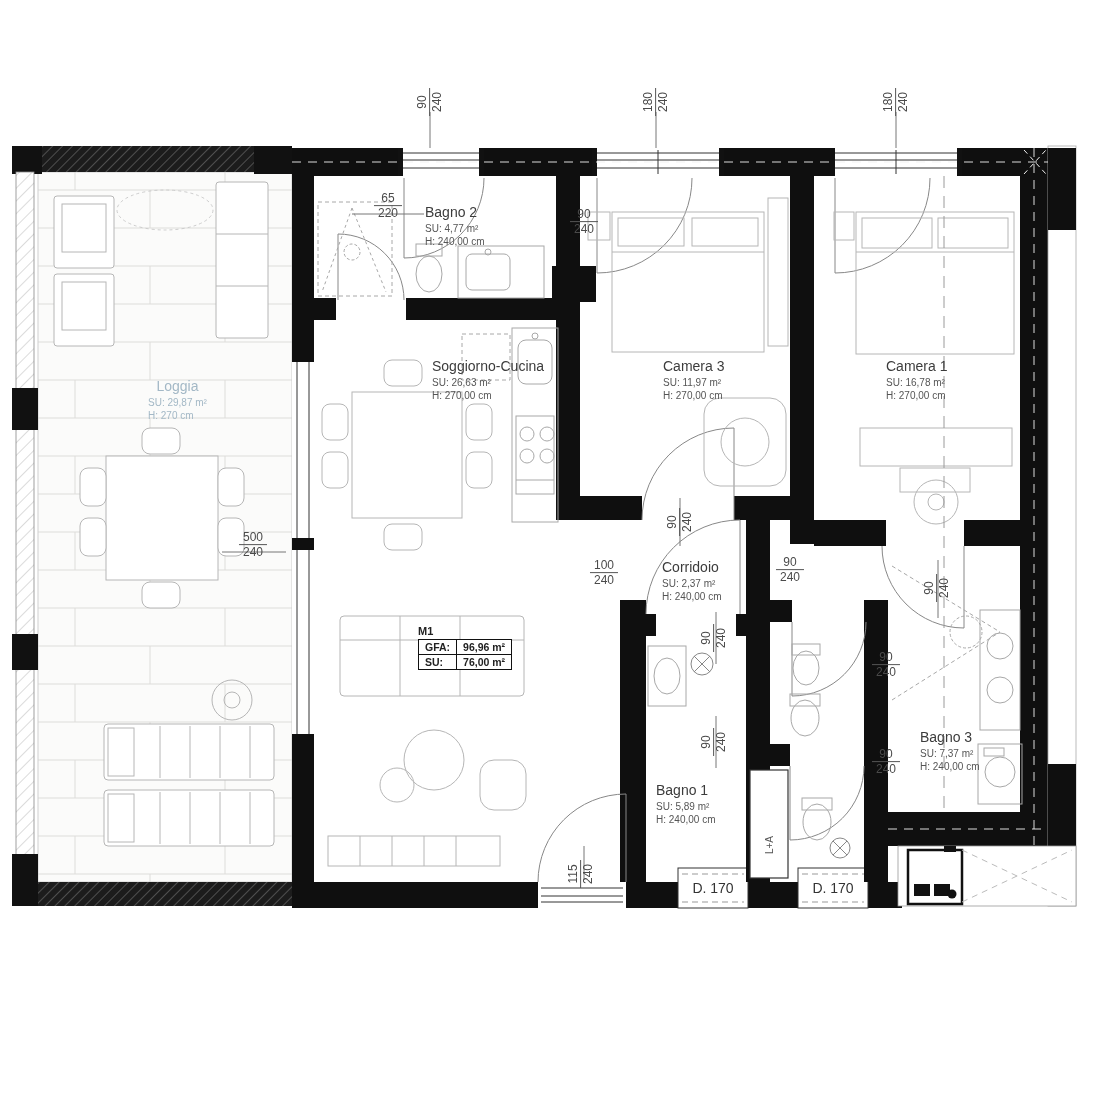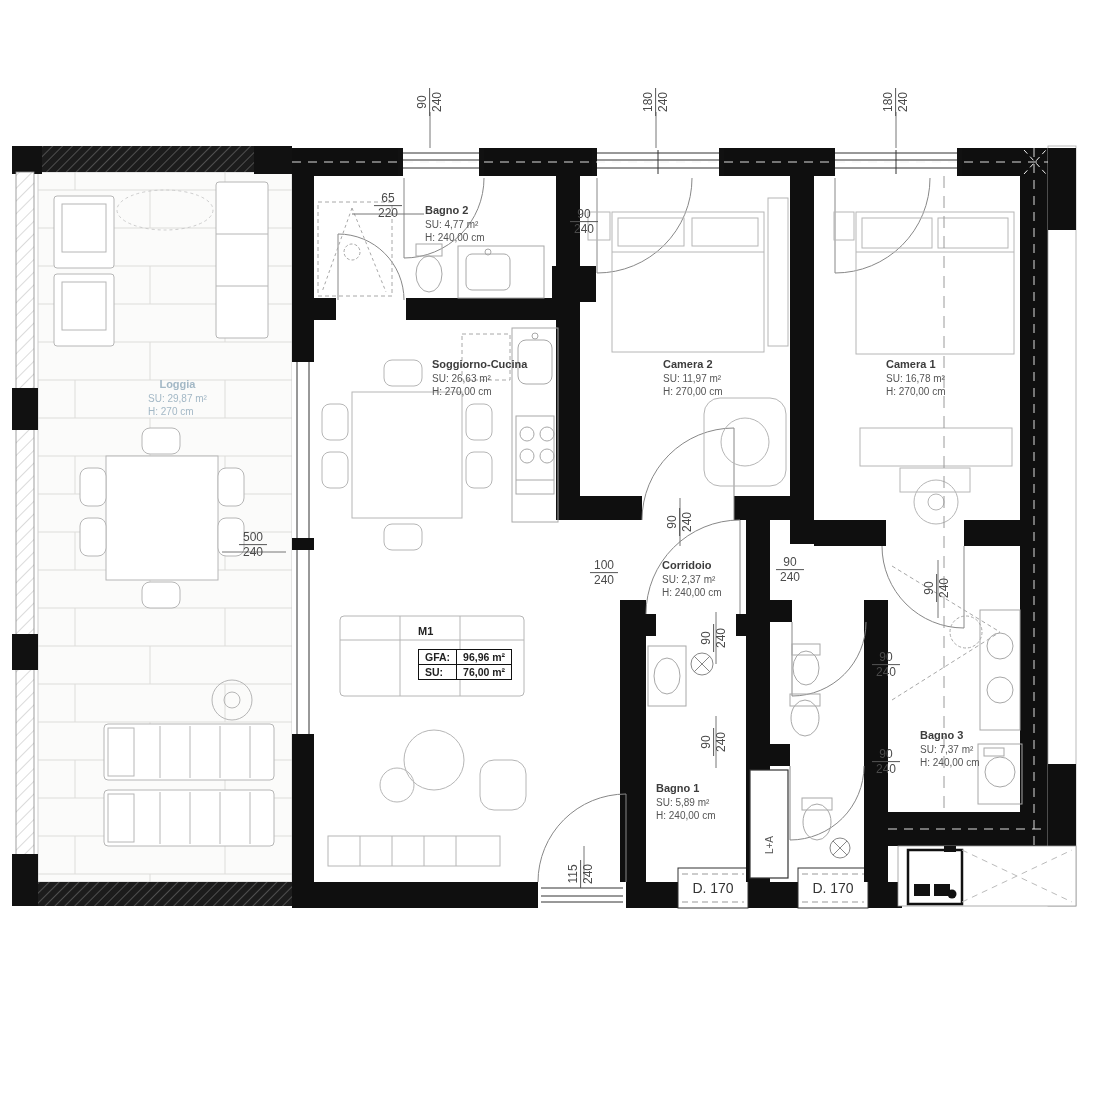--- a/index.html
+++ b/index.html
@@ -1,31 +1,31 @@
 <!DOCTYPE html>
 <html><head>
 <meta charset="utf-8">
 <style>
   html,body{margin:0;padding:0;background:#fff;}
   #stage{position:relative;width:1108px;height:1096px;background:#fff;overflow:hidden;
          font-family:"Liberation Sans",sans-serif;}
   #plan-svg{position:absolute;left:0;top:0;}
   .room{position:absolute;color:#555;font-size:10px;line-height:1.35;white-space:nowrap;}
-  .room .rn{font-weight:bold;color:#3c3c3c;font-size:11px;}
+  .room .rn{font-weight:normal;color:#3c3c3c;font-size:14px;}
   .room.loggia{color:#a3b8c6;}
   .room.loggia .rn{color:#a3b8c6;text-align:center;}
   .dim{position:absolute;font-size:12px;color:#4a4a4a;text-align:center;line-height:1.2;
        transform:translate(-50%,-50%);white-space:nowrap;}
   .dim.v{transform:translate(-50%,-50%) rotate(-90deg);}
   .dim .a{display:block;border-bottom:1px solid #555;padding:0 4px;}
   .dim .b{display:block;padding:0 4px;}
   .sky{position:absolute;font-size:14px;color:#333;transform:translate(-50%,-50%);}
   .lpa{position:absolute;font-size:10px;color:#555;transform:translate(-50%,-50%) rotate(-90deg);}
   .unitbox{position:absolute;left:418px;top:625px;}
-  .unitbox .uid{font-weight:bold;font-size:11px;color:#222;margin-bottom:12px;}
+  .unitbox .uid{font-weight:bold;font-size:11px;color:#222;margin-bottom:2px;}
   .unitbox table{border-collapse:collapse;background:#fff;padding-left:28px;}
   .unitbox td{border:1.6px solid #111;font-size:10.5px;font-weight:bold;color:#222;
               padding:1px 6px;white-space:nowrap;}
   .caption{position:absolute;left:0;top:992px;width:1090px;text-align:center;
            font-size:38px;font-weight:400;color:#3e3e3e;line-height:1.18;letter-spacing:0.5px;}
   .caption sup{font-size:21px;position:relative;top:-13px;}
   .caption .ct{margin-left:9px;}
 </style>
 </head>
 <body>
@@ -316,21 +316,21 @@
   <div class="rn">Bagno 2</div>
   <div class="rs">SU: 4,77 m²</div>
   <div class="rs">H: 240,00 cm</div>
 </div>
 <div class="room" style="left:432px;top:357px">
   <div class="rn">Soggiorno-Cucina</div>
   <div class="rs">SU: 26,63 m²</div>
   <div class="rs">H: 270,00 cm</div>
 </div>
 <div class="room" style="left:663px;top:357px">
-  <div class="rn">Camera 2</div>
+  <div class="rn">Camera 3</div>
   <div class="rs">SU: 11,97 m²</div>
   <div class="rs">H: 270,00 cm</div>
 </div>
 <div class="room" style="left:886px;top:357px">
   <div class="rn">Camera 1</div>
   <div class="rs">SU: 16,78 m²</div>
   <div class="rs">H: 270,00 cm</div>
 </div>
 <div class="room loggia" style="left:148px;top:377px">
   <div class="rn">Loggia</div>

